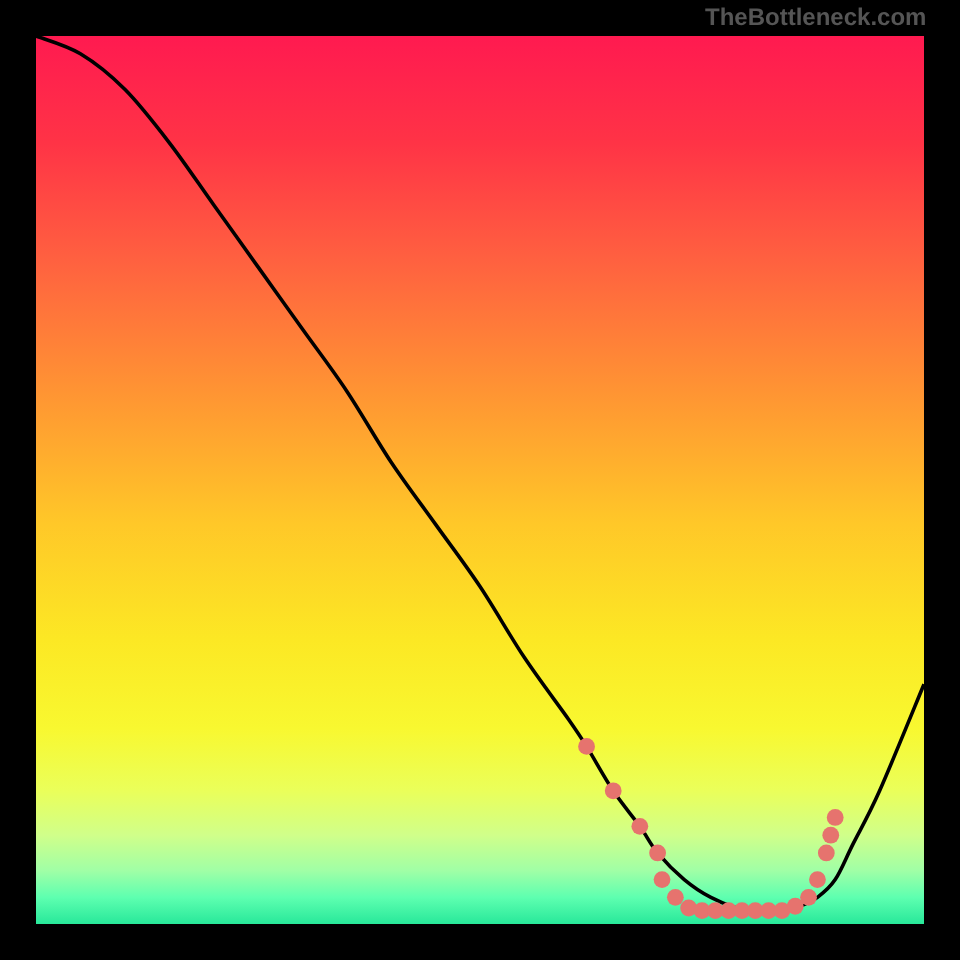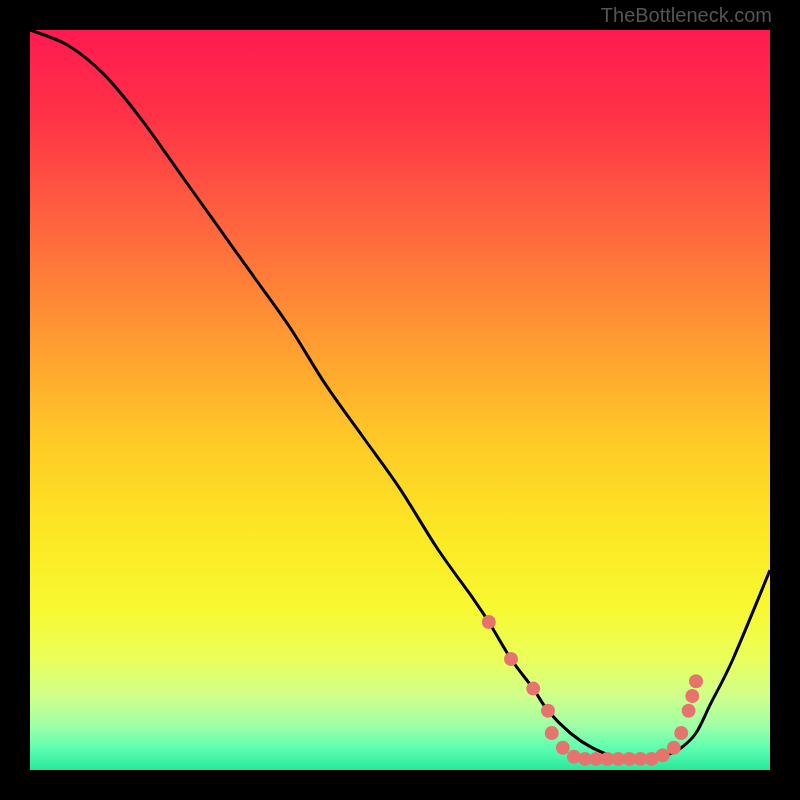--- a/index.html
+++ b/index.html
@@ -10,21 +10,21 @@
     position: relative;
     font-family: Arial, Helvetica, sans-serif;
     overflow: hidden;
   }
   .watermark {
     position: absolute;
     top: 4px;
     right: 28px;
     color: #555;
     font-size: 20px;
-    font-weight: 400;
+    font-weight: 700;
     z-index: 10;
   }
   .plot-area {
     position: absolute;
     left: 30px;
     top: 30px;
     width: 740px;
     height: 740px;
     overflow: hidden;
   }

